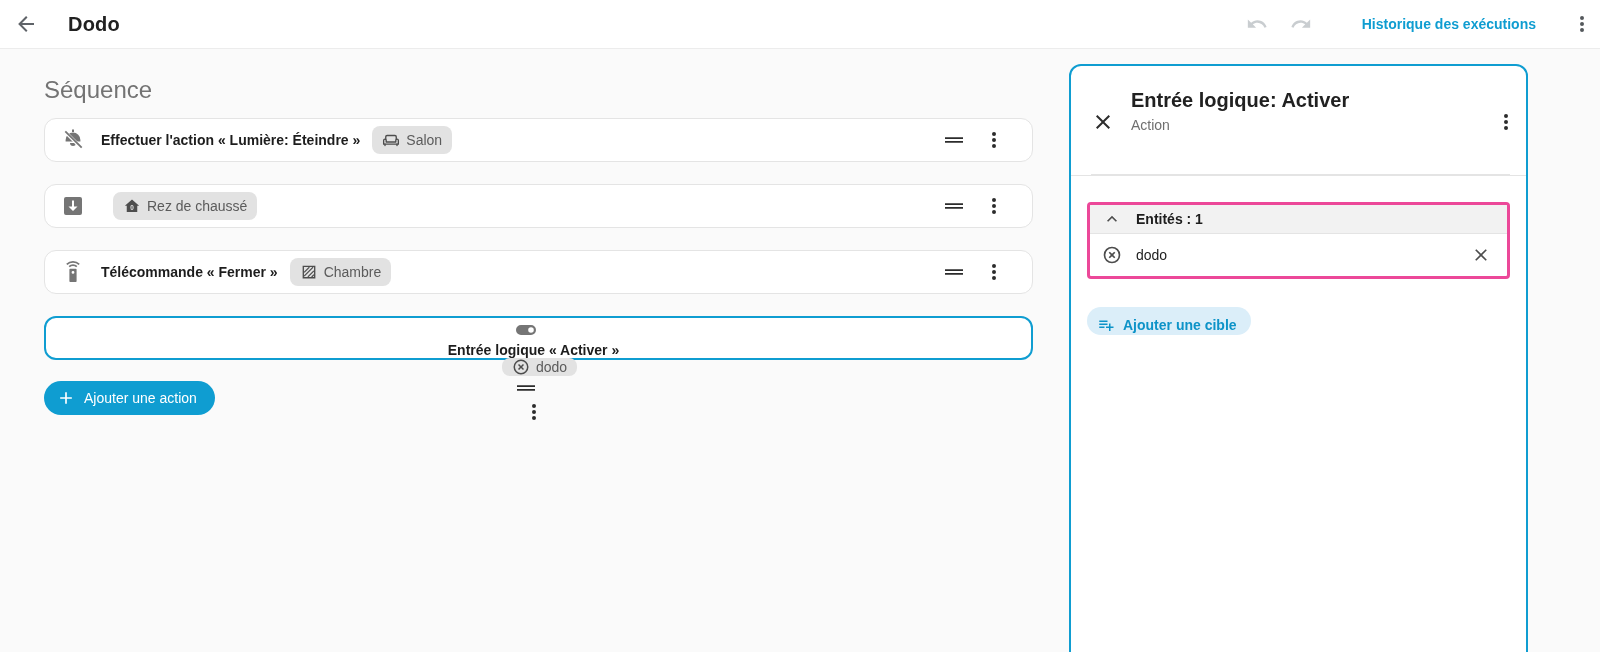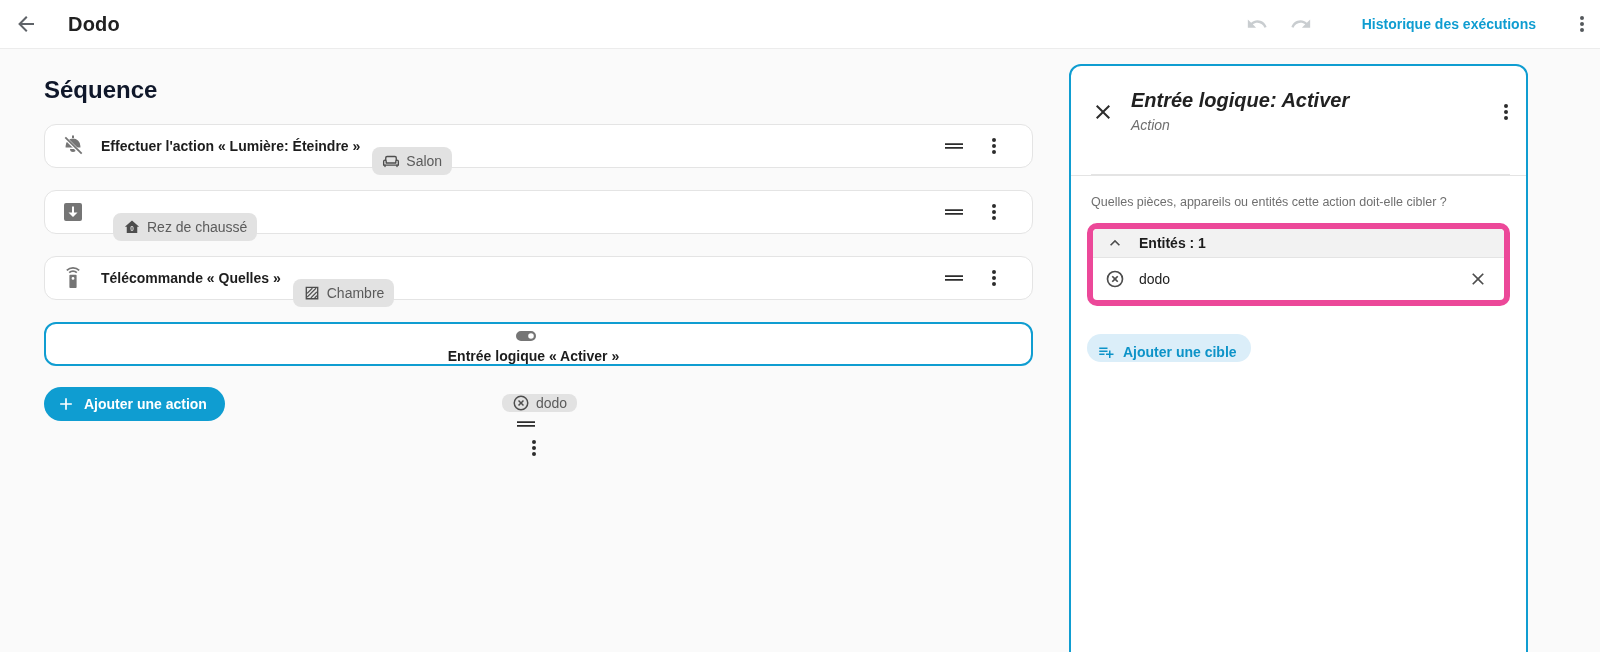--- a/index.html
+++ b/index.html
@@ -32,64 +32,64 @@
   .topbar-title{font-size:20px;font-weight:700;color:#212121;margin-left:30px;letter-spacing:.2px;}
   .topbar-right{margin-left:auto;display:flex;align-items:center;text-align:center;}
   .icon-btn{display:flex;align-items:center;justify-content:center;}
   .undo-btn{color:#c9cdd0;margin-right:22px;}
   .redo-btn{color:#c9cdd0;margin-right:50px;}
   .history-link{color:var(--accent);font-size:14px;font-weight:700;text-decoration:none;margin-right:34px;}
   .topbar-kebab{color:#54585c;margin-right:6px;}
 
   
   .editor{position:absolute;left:44px;top:49px;width:989px;}
-  .section-title{font-size:24px;font-weight:700;color:#0f172a;margin:27px 0 20px 0;line-height:28px;}
+  .section-title{font-size:24px;font-weight:400;color:#737373;margin:27px 0 14px 0;line-height:28px;}
   .action-row{
     height:44px;background:#ffffff;border:1px solid var(--card-border);border-radius:12px;
     margin-bottom:22px;display:flex;align-items:center;padding:0 26px 0 16px;cursor:pointer;
   }
   .action-row.selected{border:2px solid var(--accent);padding:0 25px 0 15px;flex-direction:column;}
   .row-icon{color:var(--icon-gray);margin-right:16px;flex:none;}
   .row-label{font-size:14px;font-weight:700;color:#1d1d1d;white-space:nowrap;}
   .chip{
     display:inline-flex;align-items:center;height:28px;border-radius:8px;background:var(--chip-bg);
-    padding:0 10px;margin-left:12px;color:#5b5b5b;font-size:14px;gap:6px;margin-top:30px;
+    padding:0 10px;margin-left:12px;color:#5b5b5b;font-size:14px;gap:6px;
   }
   .chip .chip-icon{color:#4d4d4d;}
   .row-spacer{flex:1;}
   .drag-handle{color:#2c2c2c;margin-right:16px;}
   .row-kebab{color:#2c2c2c;}
   .add-action-btn{
     margin-top:-1px;display:inline-flex;align-items:center;gap:8px;height:34px;border-radius:17px;
-    background:var(--accent);color:#ffffff;font-size:14px;font-weight:700;padding:0 18px 0 12px;
+    background:var(--accent);color:#ffffff;font-size:14px;font-weight:400;padding:0 18px 0 12px;
   }
   .add-action-btn .plus{color:#ffffff;}
 
   
   .detail-panel{
     position:absolute;left:1069px;top:64px;width:459px;height:640px;
     background:#ffffff;border:2px solid var(--accent);border-radius:12px;
   }
-  .panel-header{display:flex;align-items:center;padding:22px 8px 0 20px;font-style:italic;}
+  .panel-header{display:flex;align-items:flex-end;padding:22px 8px 0 20px;}
   .panel-close{color:#2c2c2c;margin-top:2px;}
   .panel-titles{margin-left:16px;}
   .panel-title{font-size:20px;font-weight:700;color:#212121;line-height:24px;}
   .panel-subtitle{font-size:14px;color:var(--txt2);line-height:18px;margin-top:4px;}
   .panel-kebab{margin-left:auto;color:#2c2c2c;margin-top:2px;}
   .divider{height:1px;background:#e4e4e4;}
   .divider.inset{margin:40px 16px 0 20px;}
   .divider.full{margin:0;}
   .desc-row{display:flex;align-items:flex-start;justify-content:space-between;padding:22px 16px 26px 20px;}
   .desc-text{font-size:14px;color:#1d1d1d;line-height:20px;}
   .help-btn{color:#5f6368;}
   .targets{padding:14px 16px 0 20px;}
   .targets-title{font-size:16px;color:#1d1d1d;line-height:22px;}
   .targets-subtitle{font-size:12.5px;color:var(--txt2);line-height:18px;margin-top:3px;}
   .entities-box{
-    margin:12px 16px 0 16px;border:6px solid #ec4899;border-radius:10px;overflow:hidden;background:#fff;
+    margin:12px 16px 0 16px;border:3px solid #ec4899;border-radius:4px;overflow:hidden;background:#fff;
   }
   .entities-header{
     display:flex;align-items:center;gap:14px;height:29px;background:#f2f2f2;padding:0 12px;cursor:pointer;
     border-bottom:1px solid #e4e4e4;
   }
   .entities-header .expander{color:#4d4d4d;}
   .entities-count{font-size:14px;font-weight:700;color:#1d1d1d;}
   .entity-row{display:flex;align-items:center;height:42px;padding:0 16px 0 12px;gap:14px;}
   .entity-icon{color:#4d4d4d;flex:none;}
   .entity-label{font-size:14px;color:#1d1d1d;}
@@ -203,21 +203,21 @@
           </svg>
         </button>
   </div>
       <div class="action-row">
     <span class="row-icon">
           <svg viewBox="0 0 24 24" width="24" height="24" aria-hidden="true">
             <path fill="none" stroke="currentColor" stroke-width="1.7" d="M8.2,6.7A5.4,5.4 0 0,1 15.8,6.7M5.8,4.4A9,9 0 0,1 18.2,4.4"></path>
             <path fill="currentColor" fill-rule="evenodd" d="M9.2,8.8H14.8A0.8,0.8 0 0,1 15.6,9.6V21.2A0.8,0.8 0 0,1 14.8,22H9.2A0.8,0.8 0 0,1 8.4,21.2V9.6A0.8,0.8 0 0,1 9.2,8.8M12,11A1.4,1.4 0 0,0 10.6,12.4A1.4,1.4 0 0,0 12,13.8A1.4,1.4 0 0,0 13.4,12.4A1.4,1.4 0 0,0 12,11Z"></path>
           </svg>
         </span>
-    <span class="row-label">Télécommande « Quelles »</span>
+    <span class="row-label">Télécommande « Fermer »</span>
     <span class="chip">
       <span class="chip-icon">
             <svg viewBox="0 0 24 24" width="18" height="18" aria-hidden="true">
               <path fill="currentColor" d="M3.5,3.5H20.5V20.5H3.5V3.5M5.3,5.3V18.7H18.7V5.3H5.3Z"></path>
               <path stroke="currentColor" stroke-width="1.7" fill="none" d="M5.5,12.5L12.5,5.5M5.5,17.5L17.5,5.5M10.5,18.5L18.5,10.5M15.5,18.7L18.7,15.5"></path>
             </svg>
           </span>
       <span class="chip-label">Chambre</span>
     </span>
     <span class="row-spacer"></span>
@@ -287,21 +287,20 @@
         <span>
           <svg viewBox="0 0 24 24" width="24" height="24" aria-hidden="true">
             <path fill="currentColor" d="M12,16A2,2 0 0,1 14,18A2,2 0 0,1 12,20A2,2 0 0,1 10,18A2,2 0 0,1 12,16M12,10A2,2 0 0,1 14,12A2,2 0 0,1 12,14A2,2 0 0,1 10,12A2,2 0 0,1 12,10M12,4A2,2 0 0,1 14,6A2,2 0 0,1 12,8A2,2 0 0,1 10,6A2,2 0 0,1 12,4Z"></path>
           </svg>
         </span>
       </button>
   </div>
   <div class="divider inset"></div>
   <div class="divider full"></div>
   <div class="targets">
-    <div class="targets-subtitle">Quelles pièces, appareils ou entités cette action doit-elle cibler ?</div>
   </div>
   <div class="entities-box">
     <div class="entities-header">
       <span class="expander">
           <svg viewBox="0 0 24 24" width="20" height="20" aria-hidden="true">
             <path fill="currentColor" d="M7.41,15.41L12,10.83L16.59,15.41L18,14L12,8L6,14L7.41,15.41Z"></path>
           </svg>
         </span>
       <span class="entities-count">Entités : 1</span>
     </div>

